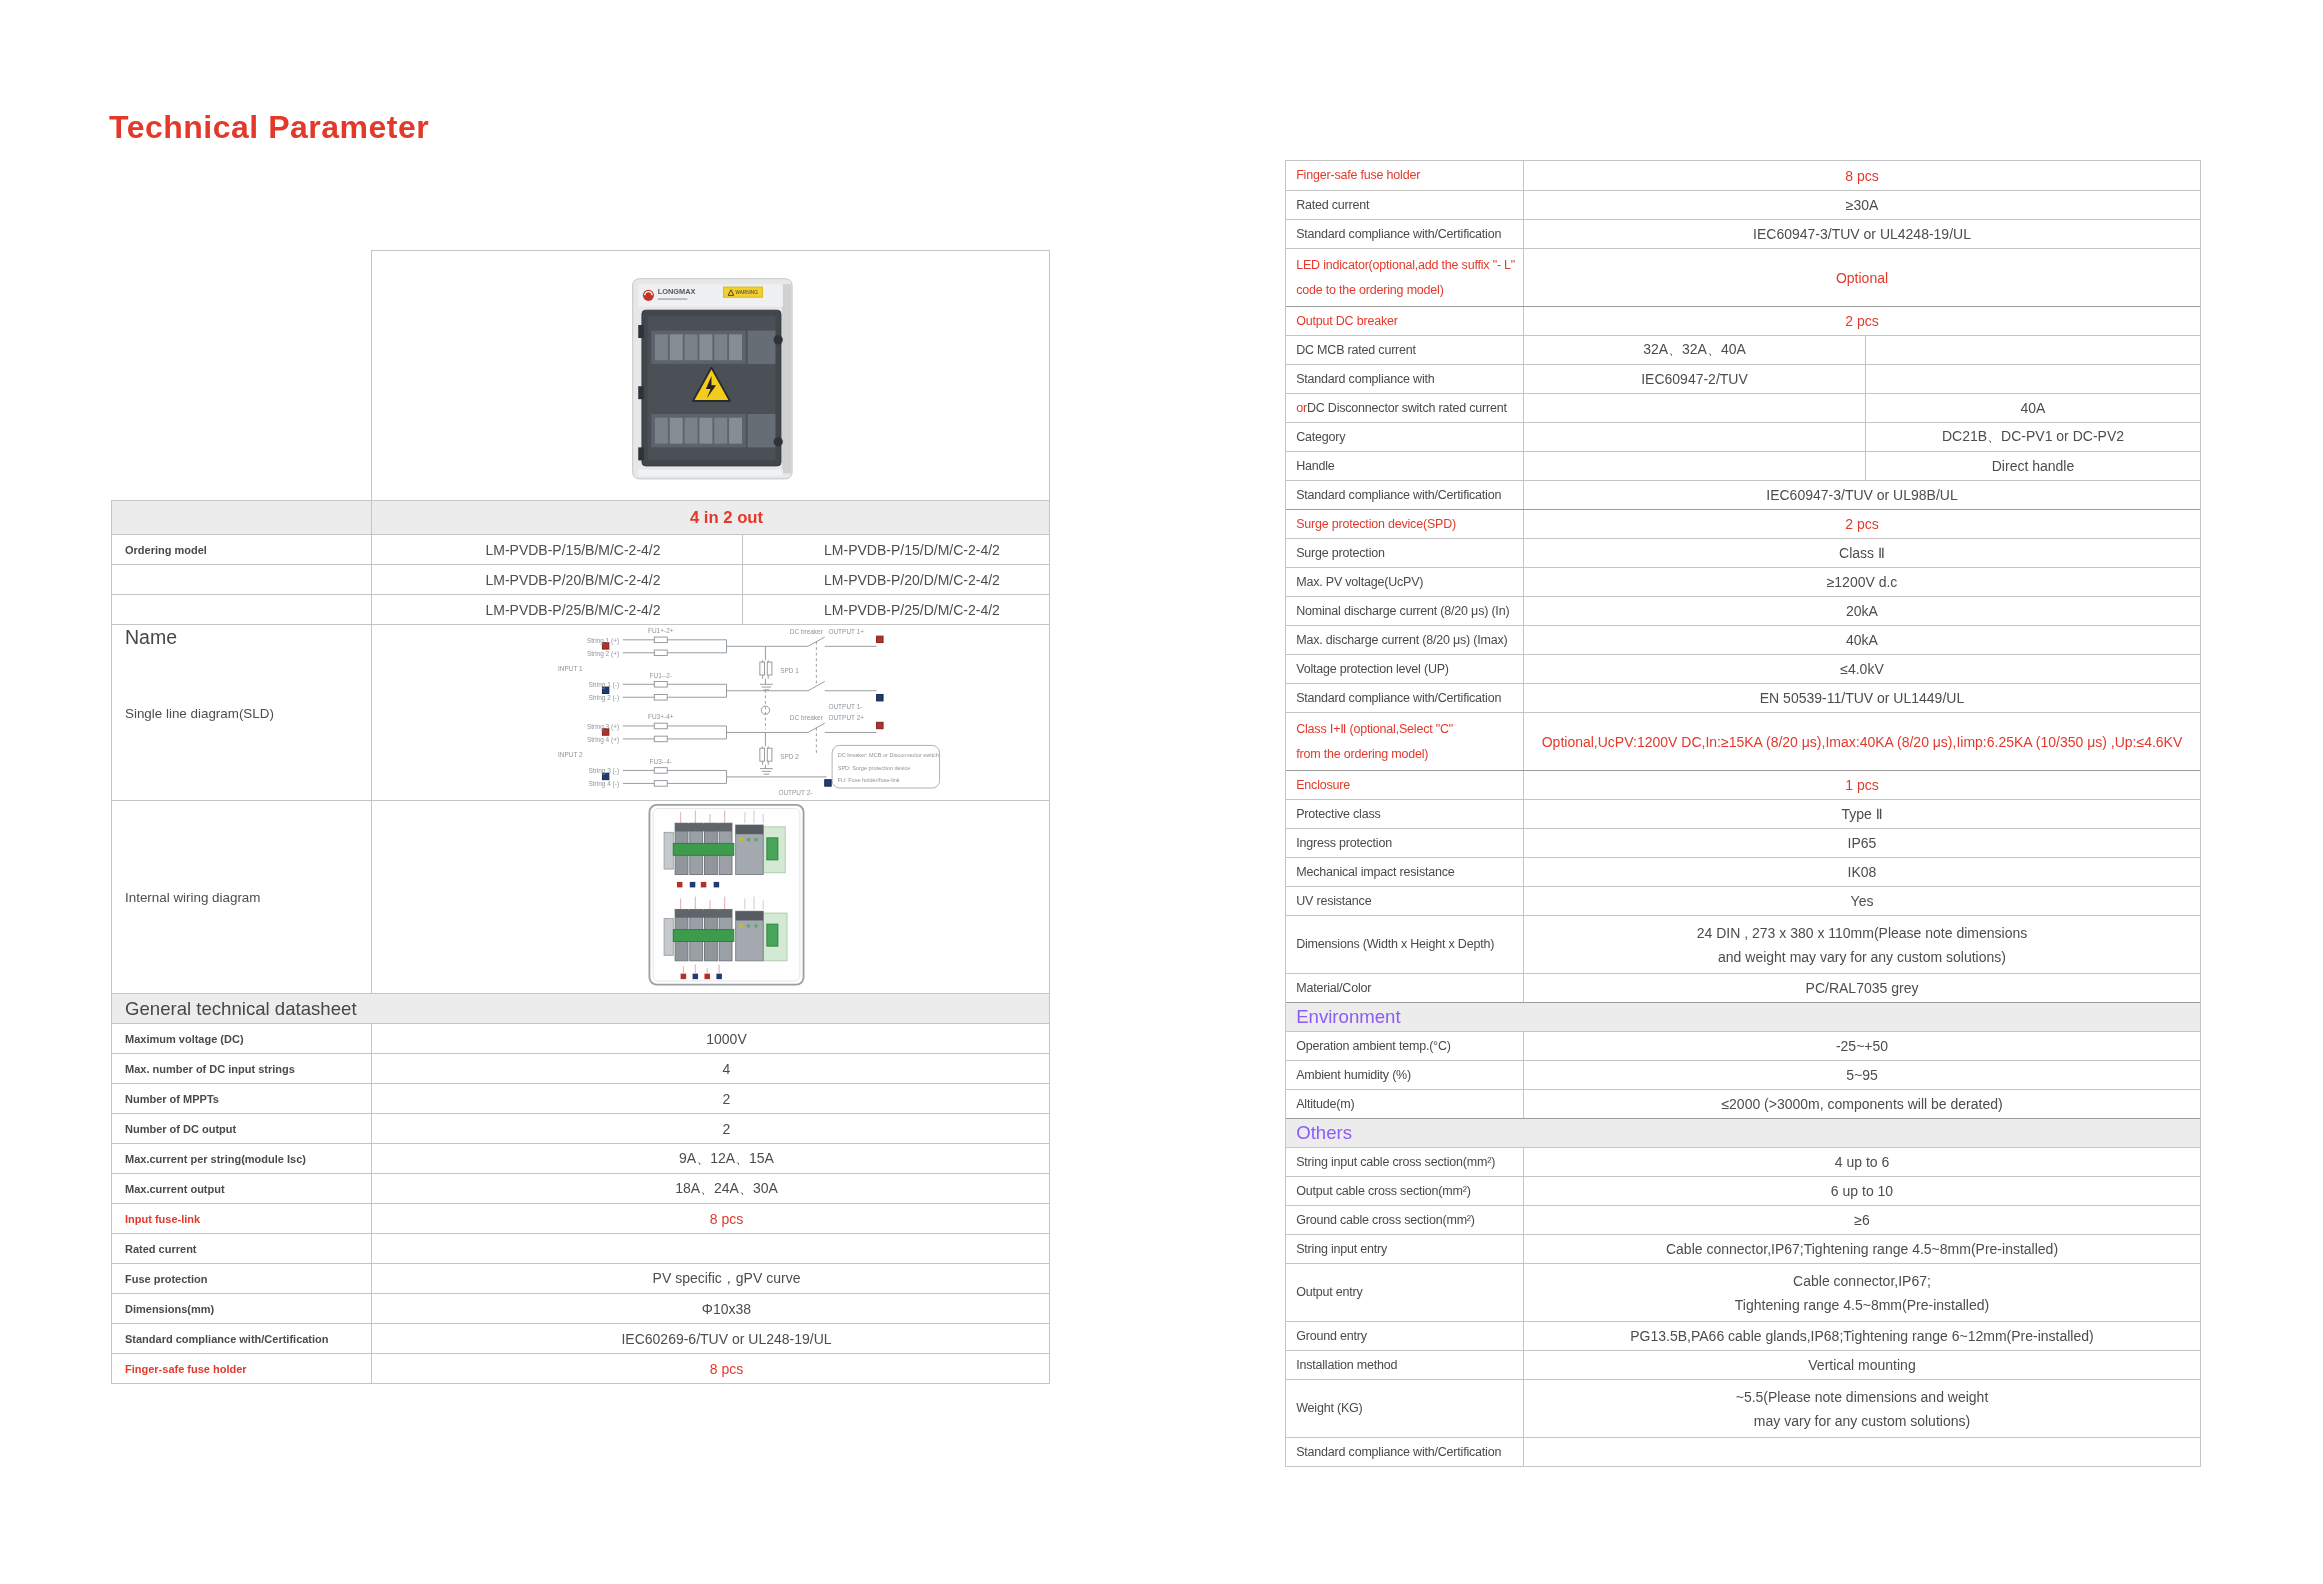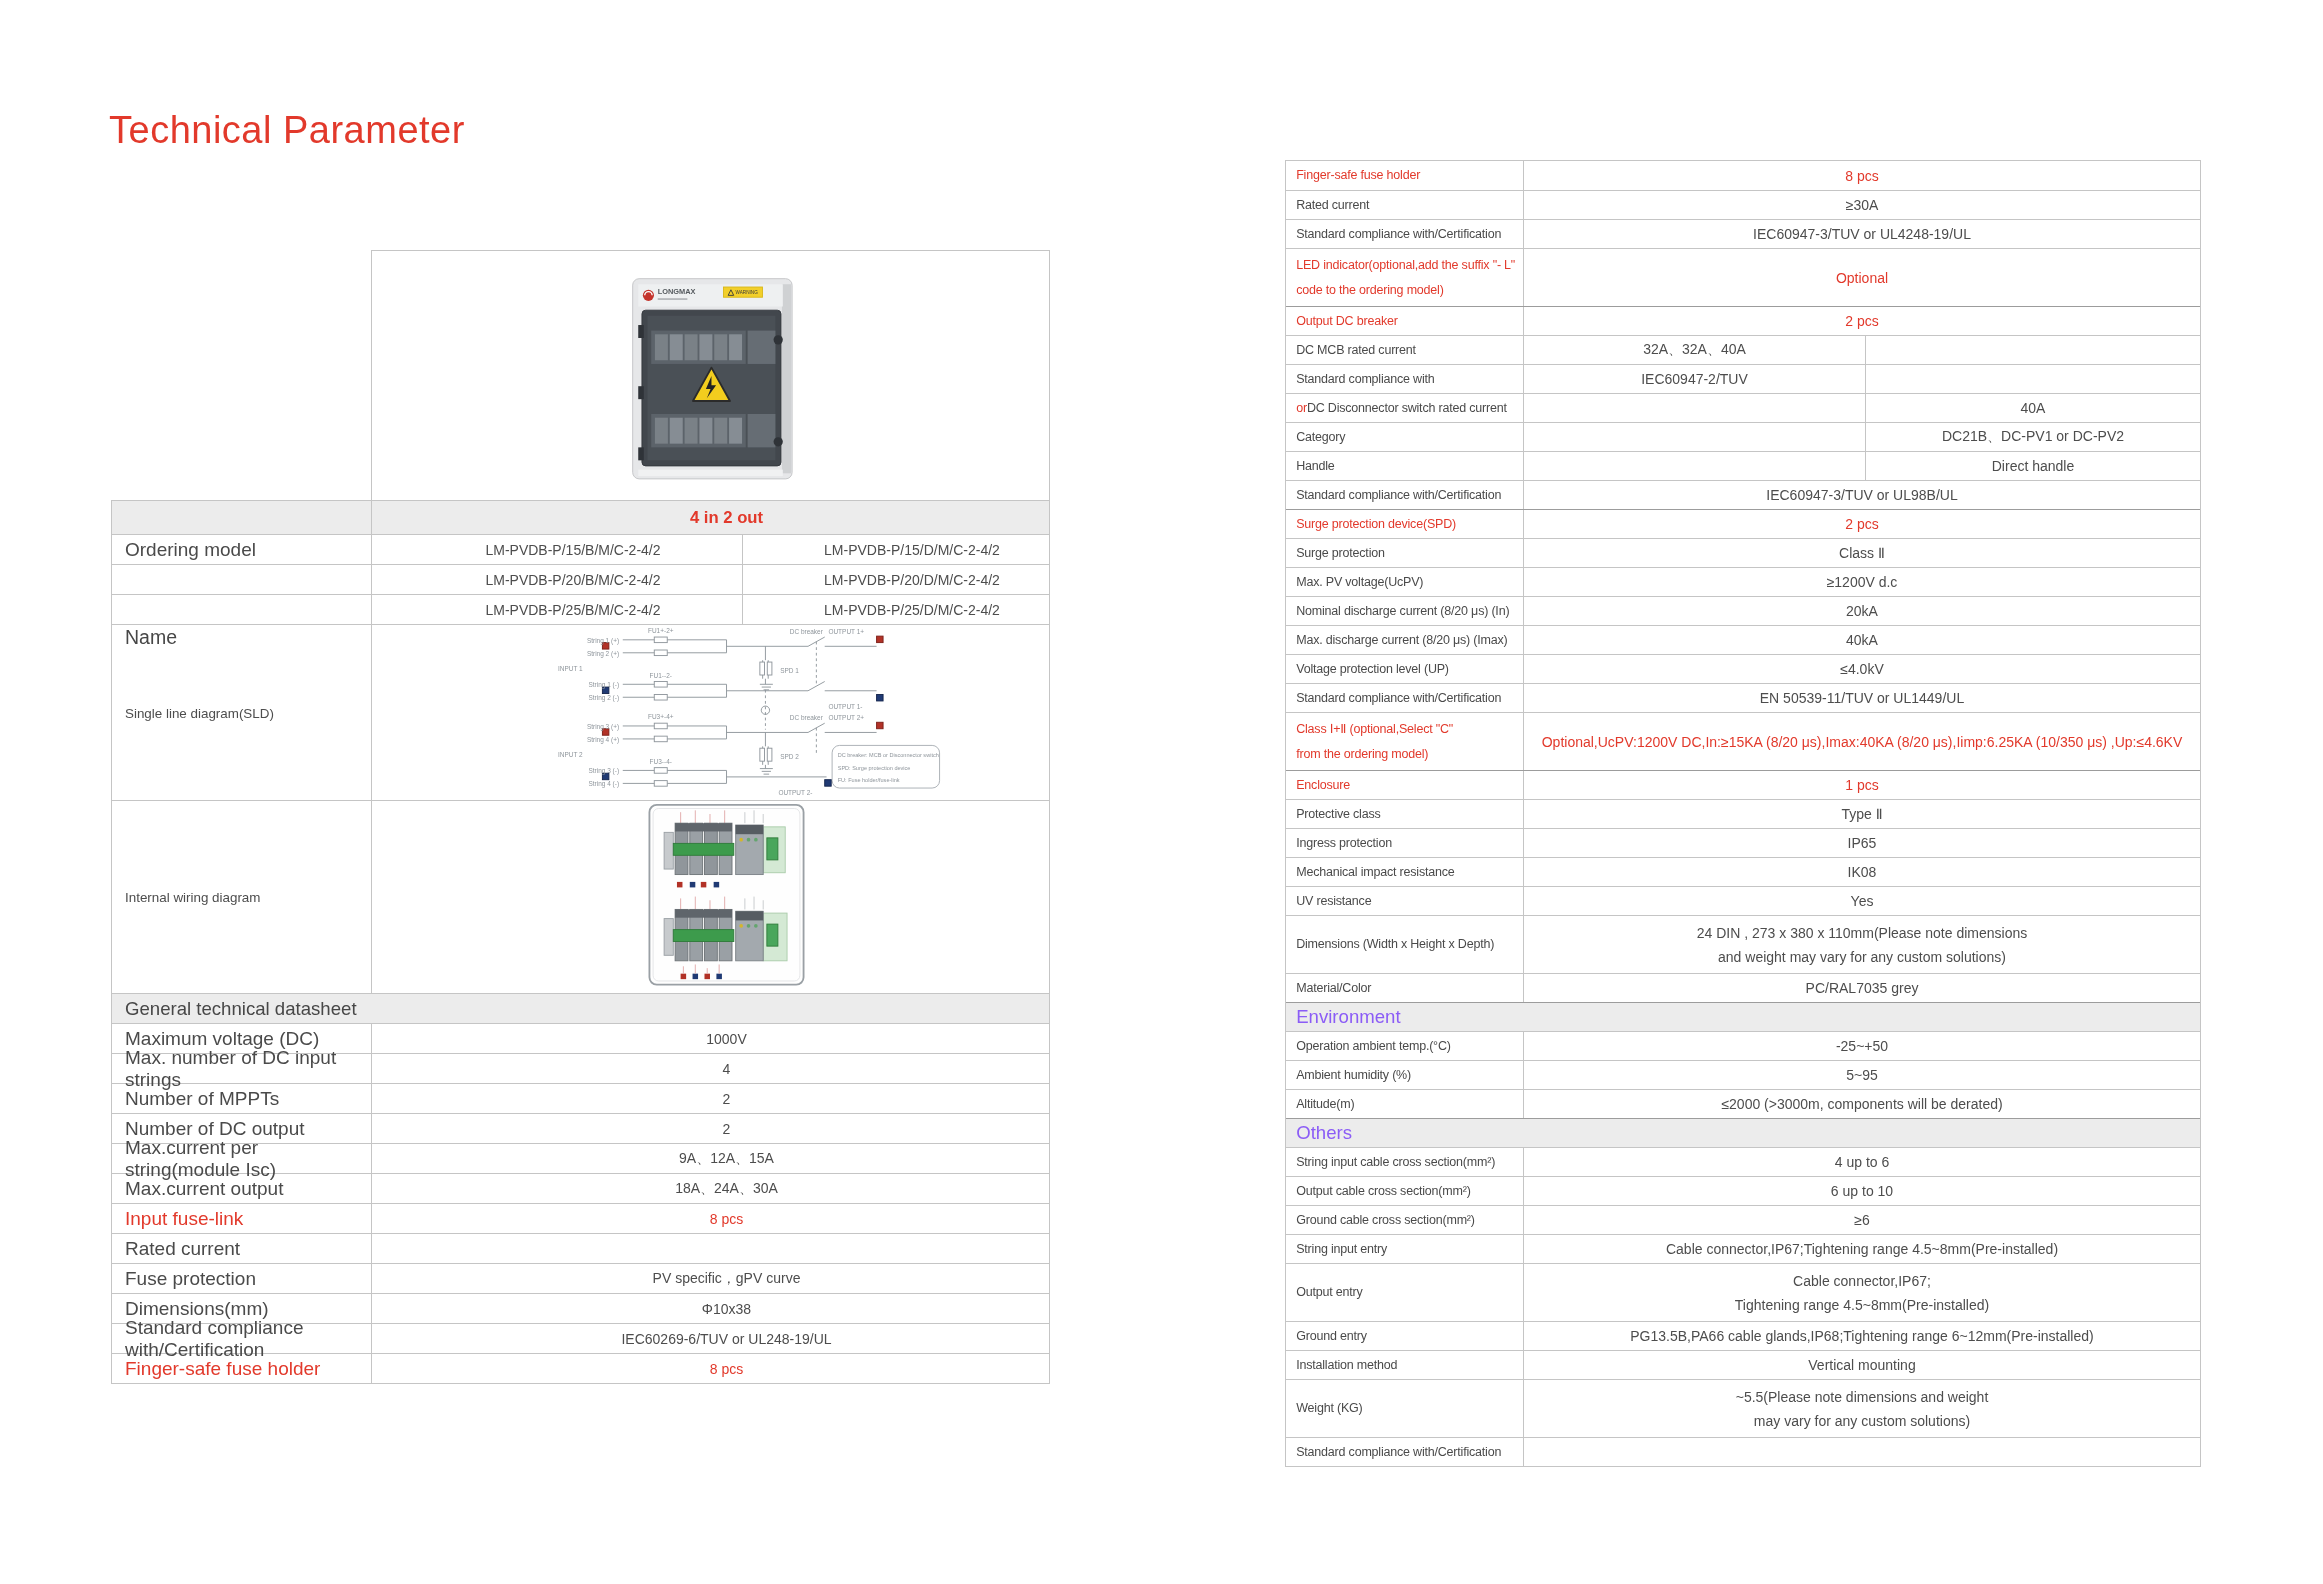--- a/index.html
+++ b/index.html
@@ -11,38 +11,38 @@
     font-family: "Liberation Sans", sans-serif;
     color: #4d4d4d;
     --bd: #c5c5c5;
     --bdD: #9c9c9c;
     --red: #e2392b;
     --secbg: #ececec;
     overflow: hidden;
   }
   .title {
     position: absolute; left: 109px; top: 109px;
-    font-size: 38px; font-weight: 400; color: var(--red);
+    font-size: 32px; font-weight: 700; color: var(--red);
     letter-spacing: 0.5px;
   }
 
   
   .ltable { position: absolute; left: 111px; top: 250px; width: 939px; font-size: 14px; }
   .limg-row { display: flex; height: 250px; }
   .limg-spacer { width: 260px; }
   .limg-cell { flex: 1; border: 0.9px solid var(--bd); border-bottom: none;
                display: flex; align-items: center; justify-content: center; background:#fff; }
   .lt-grid { border: 0.9px solid var(--bd); }
   .lrow { display: flex; height: 30px; border-top: 0.9px solid var(--bd); gap: 32px; }
   .lrow:first-child { border-top: none; }
   .lheader { height: 33px; background: var(--secbg); }
   .lheader .lhv { flex:1; display:flex; align-items:center; justify-content:center;
                   color: var(--red); font-weight: 700; font-size: 16.7px; }
   .ll { width: 260px; padding-left: 13px; border-right: 0.9px solid var(--bd);
-        display: flex; align-items: center; font-size: 19px; color:#4a4a4a; }
+        display: flex; align-items: center; font-size: 11px; color:#4a4a4a;font-weight:bold; }
   .lv { flex: 1; display: flex; align-items: center; justify-content: center; text-align:center; }
   .lv1 { width: 339px; border-right: 0.9px solid var(--bd); display:flex; align-items:center; justify-content:center;text-align:right; }
   .lv2 { flex: 1; display:flex; align-items:center; justify-content:center; }
   .lrow-sld { height: 176px; }
   .lrow-wir { height: 193px; }
   .lcell-rel { position: relative; width:260px; border-right:0.9px solid var(--bd); }
   .lname { position:absolute; left:13px; top:1px; font-size:19.5px; color:#474747; }
   .lsublab { position:absolute; left:13px; top:50%; transform:translateY(-50%); font-size:13.4px; }
   .lsec { height: 30px; background: var(--secbg); display:flex; align-items:center;
           padding-left: 13px; font-size: 18.6px; color:#474747; border-top:0.9px solid var(--bd); }

